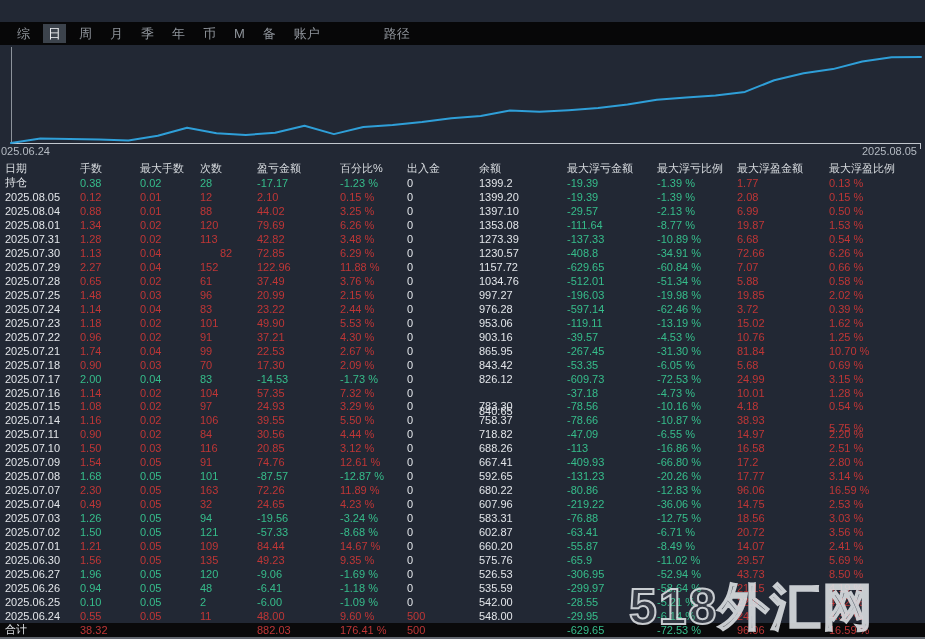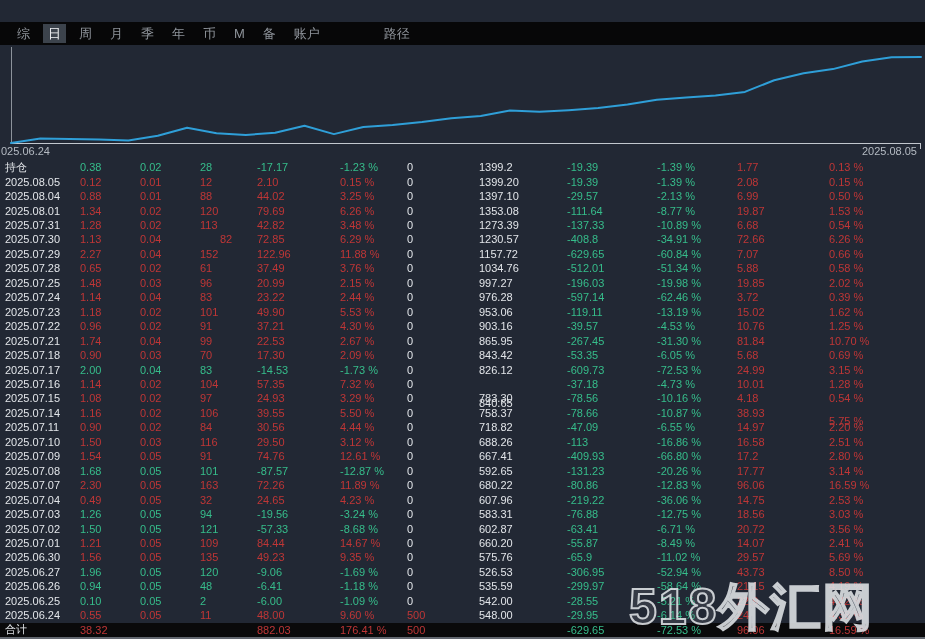--- a/index.html
+++ b/index.html
@@ -82,20 +82,34 @@
       <line x1="11.5" y1="2" x2="11.5" y2="98.5" stroke="#8d939b" stroke-width="1"></line>
       <line x1="11" y1="98.5" x2="921" y2="98.5" stroke="#c2c7ce" stroke-width="1"></line>
       <line x1="920.5" y1="98.5" x2="920.5" y2="104" stroke="#c2c7ce" stroke-width="1"></line>
       <polyline id="equity-line" fill="none" stroke-width="2" stroke-linejoin="round" stroke-linecap="round" points="11.0,98.0 40.4,93.4 69.7,94.0 99.1,94.6 128.4,95.5 157.8,90.8 187.1,82.7 216.5,88.2 245.8,90.0 275.2,87.7 304.5,80.8 333.9,89.1 363.3,82.0 392.6,80.0 422.0,77.1 451.3,73.3 480.7,70.9 510.0,65.4 539.4,66.8 568.7,65.2 598.1,63.0 627.5,59.5 656.8,54.7 686.2,52.5 715.5,50.5 744.9,46.9 774.2,35.2 803.6,28.2 832.9,24.1 862.3,16.5 891.6,12.3 921.0,12.1" stroke="#2f9fd8"></polyline>
     </svg>
     <span class="axis-label start">025.06.24</span>
     <span class="axis-label end">2025.08.05</span>
   </div>
 
   <div class="stat-table">
+    <div class="trow head">
+        <span class="tcell" style="width: 80px;">日期</span>
+        <span class="tcell" style="width: 60px;">手数</span>
+        <span class="tcell" style="width: 60px;">最大手数</span>
+        <span class="tcell" style="width: 57px;">次数</span>
+        <span class="tcell" style="width: 83px;">盈亏金额</span>
+        <span class="tcell" style="width: 67px;">百分比%</span>
+        <span class="tcell" style="width: 72px;">出入金</span>
+        <span class="tcell" style="width: 88px;">余额</span>
+        <span class="tcell" style="width: 90px;">最大浮亏金额</span>
+        <span class="tcell" style="width: 80px;">最大浮亏比例</span>
+        <span class="tcell" style="width: 92px;">最大浮盈金额</span>
+        <span class="tcell" style="width: 96px;">最大浮盈比例</span>
+      </div>
   <div class="trow">
         <span class="tcell c-w" style="width: 80px;">持仓</span>
         <span class="tcell c-g" style="width: 60px;">0.38</span>
         <span class="tcell c-g" style="width: 60px;">0.02</span>
         <span class="tcell c-g" style="width: 57px;">28</span>
         <span class="tcell c-g" style="width: 83px;">-17.17</span>
         <span class="tcell c-g" style="width: 67px;">-1.23 %</span>
         <span class="tcell c-w" style="width: 72px;">0</span>
         <span class="tcell c-w" style="width: 88px;">1399.2</span>
         <span class="tcell c-g" style="width: 90px;">-19.39</span>
@@ -353,21 +367,21 @@
         <span class="tcell c-g" style="width: 90px;">-47.09</span>
         <span class="tcell c-g" style="width: 80px;">-6.55 %</span>
         <span class="tcell c-r" style="width: 92px;">14.97</span>
         <span class="tcell c-r" style="width: 96px;">2.20 %</span>
       </div>
       <div class="trow">
         <span class="tcell c-w" style="width: 80px;">2025.07.10</span>
         <span class="tcell c-r" style="width: 60px;">1.50</span>
         <span class="tcell c-r" style="width: 60px;">0.03</span>
         <span class="tcell c-r" style="width: 57px;">116</span>
-        <span class="tcell c-r" style="width: 83px;">29.50</span>
+        <span class="tcell c-r" style="width: 83px;">20.85</span>
         <span class="tcell c-r" style="width: 67px;">3.12 %</span>
         <span class="tcell c-w" style="width: 72px;">0</span>
         <span class="tcell c-w" style="width: 88px;">688.26</span>
         <span class="tcell c-g" style="width: 90px;">-113</span>
         <span class="tcell c-g" style="width: 80px;">-16.86 %</span>
         <span class="tcell c-r" style="width: 92px;">16.58</span>
         <span class="tcell c-r" style="width: 96px;">2.51 %</span>
       </div>
       <div class="trow">
         <span class="tcell c-w" style="width: 80px;">2025.07.09</span>

